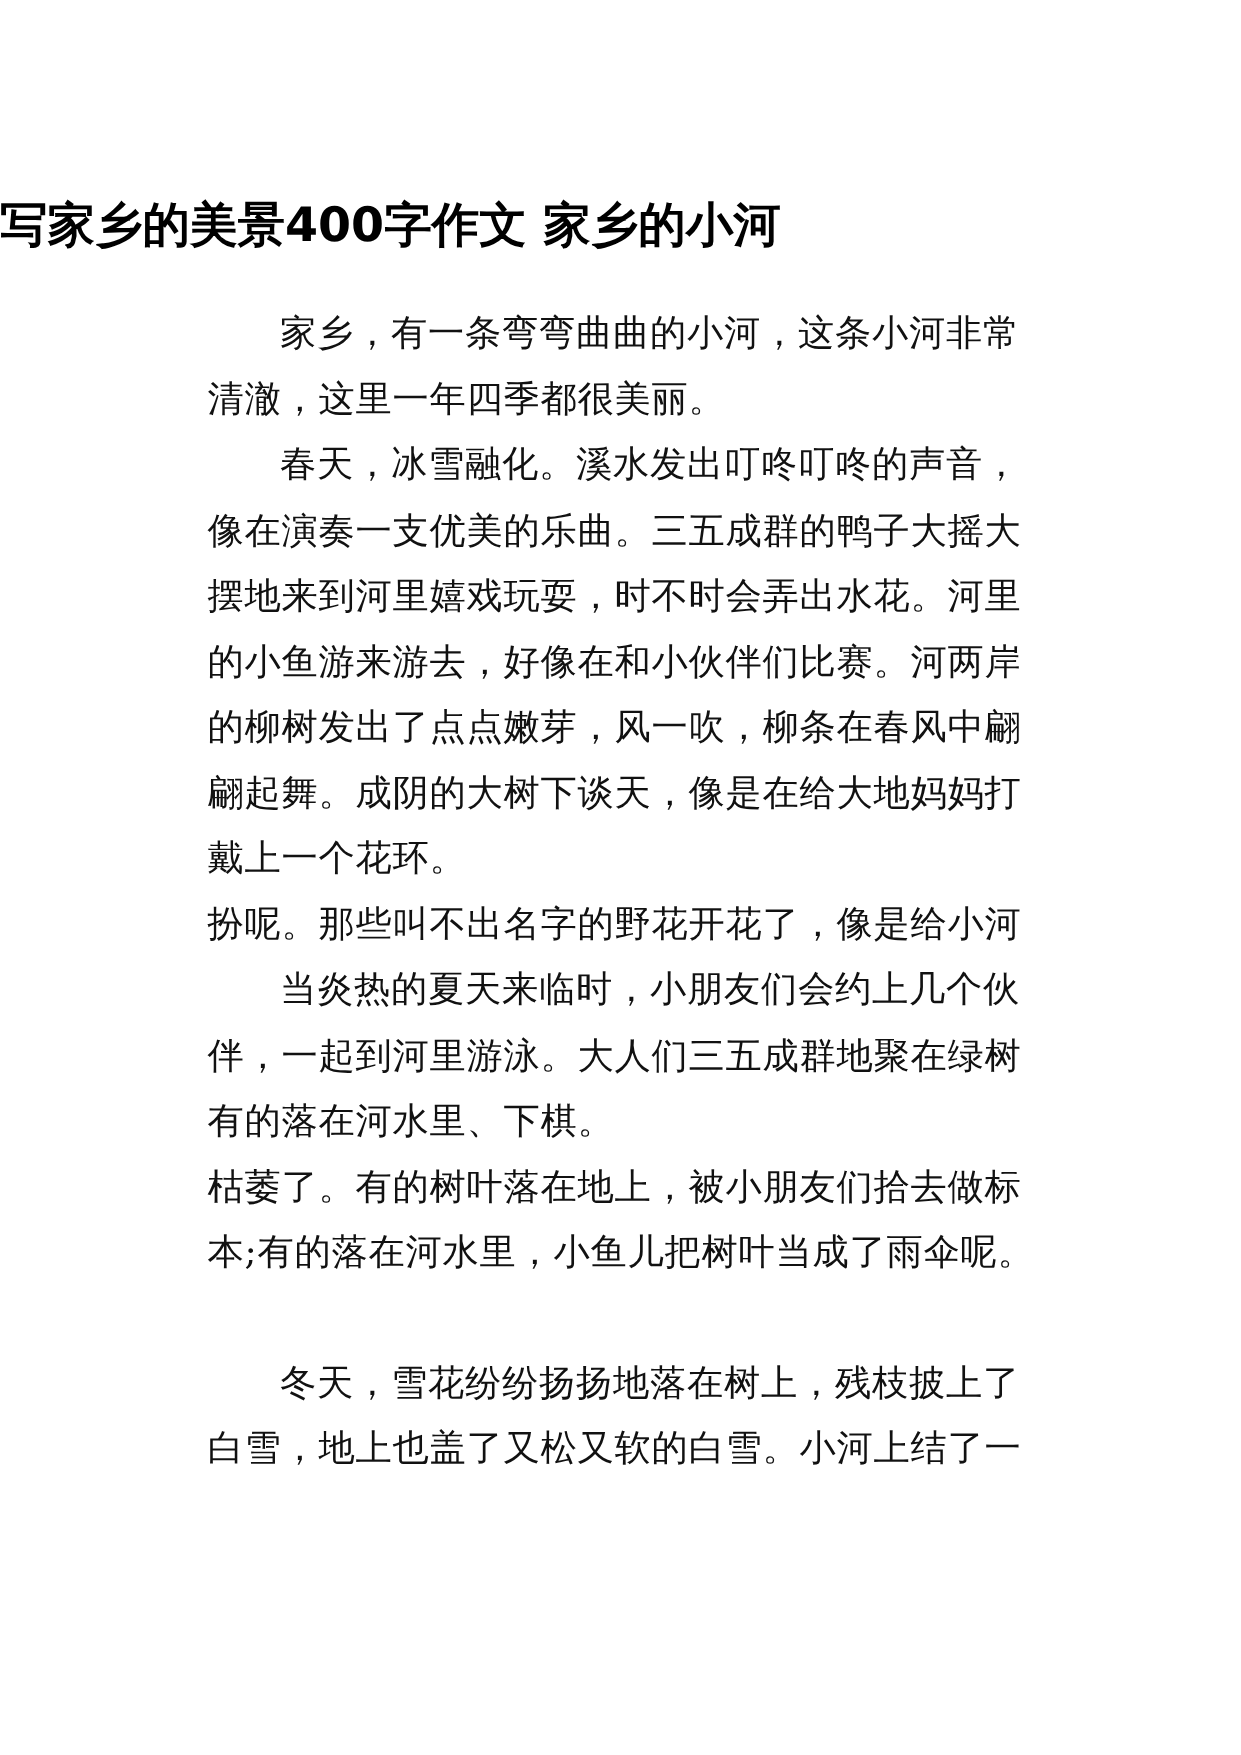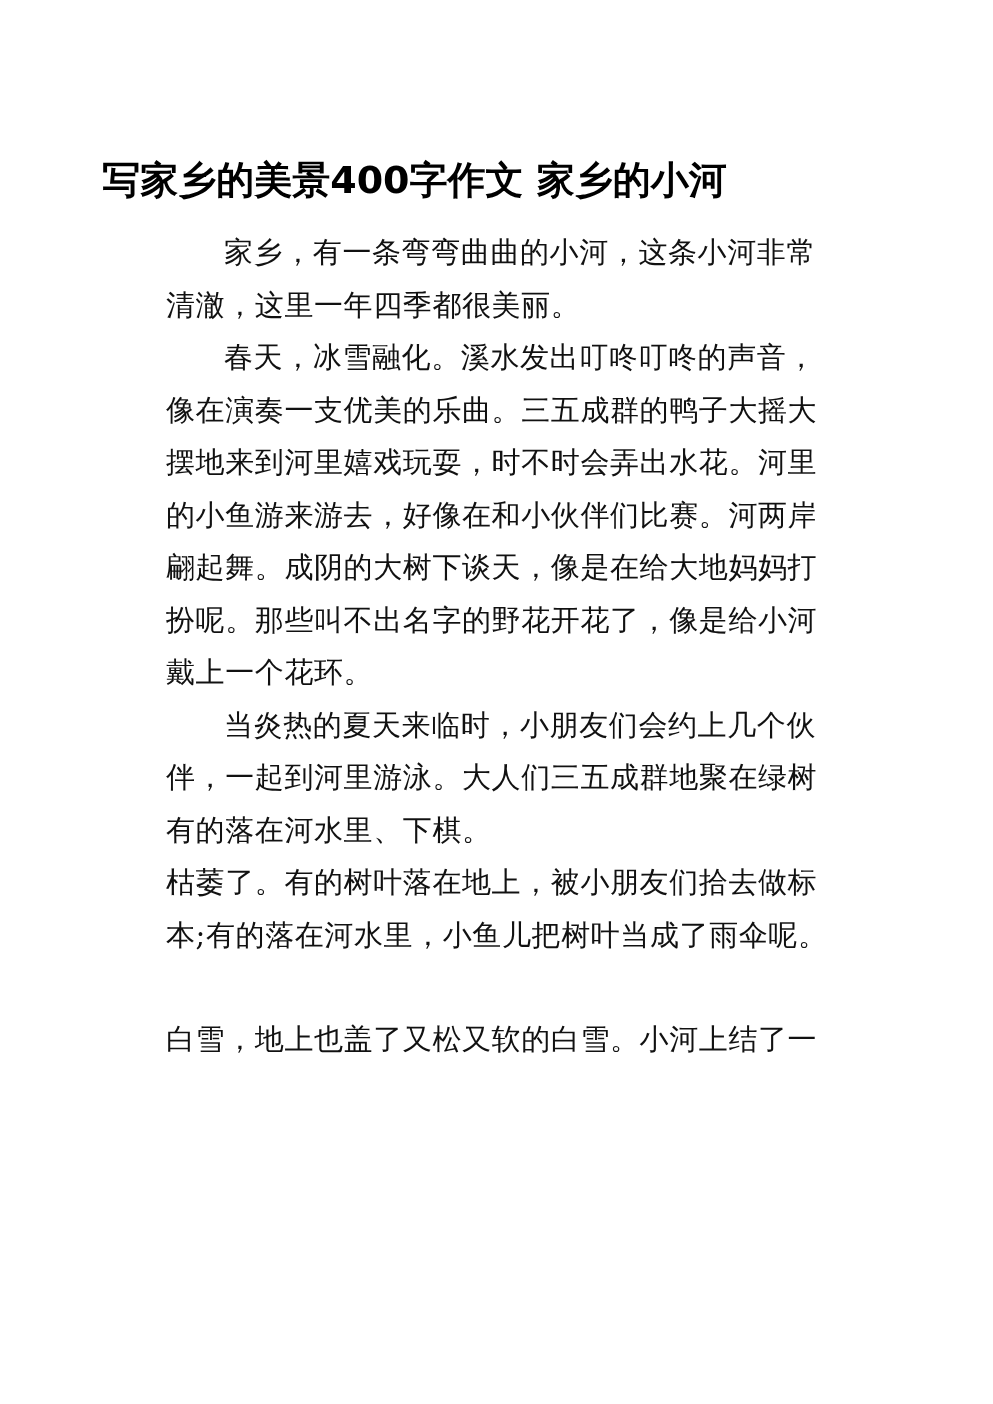--- a/index.html
+++ b/index.html
@@ -13,33 +13,32 @@
       position: relative;
       overflow: hidden;
       color: #111111;
       font-family: "DejaVu Serif", "Liberation Serif", serif;
     }
     .title {
       position: absolute;
       left: 0;
       top: 118px;
       width: 829px;
-      text-align: center;
       font-family: "DejaVu Sans", "Liberation Sans", sans-serif;
       font-weight: bold;
       font-size: 38px;
       line-height: 60px;
       color: #000000;
       letter-spacing: 0px;
       margin-top: 32px;
     }
     .article {
       position: absolute;
       left: 166px;
-      top: 226px;
+      top: 240px;
       width: 690px;
     }
     .para {
       margin: 0;
     }
     .line {
       display: block;
       font-size: 29px;
       line-height: 52.5px;
       height: 52.5px;
@@ -63,33 +62,35 @@
   <p class="para">
     <span class="line indent">家乡，有一条弯弯曲曲的小河，这条小河非常</span>
     <span class="line">清澈，这里一年四季都很美丽。</span>
   </p>
 
   <p class="para">
     <span class="line indent">春天，冰雪融化。溪水发出叮咚叮咚的声音，</span>
     <span class="line">像在演奏一支优美的乐曲。三五成群的鸭子大摇大</span>
     <span class="line">摆地来到河里嬉戏玩耍，时不时会弄出水花。河里</span>
     <span class="line">的小鱼游来游去，好像在和小伙伴们比赛。河两岸</span>
+    <span class="line">的柳树发出了点点嫩芽，风一吹，柳条在春风中翩</span>
     <span class="line">翩起舞。成阴的大树下谈天，像是在给大地妈妈打</span>
+    <span class="line">戴上一个花环。</span>
     <span class="line">扮呢。那些叫不出名字的野花开花了，像是给小河</span>
-    <span class="line">戴上一个花环。</span>
   </p>
 
   <p class="para">
     <span class="line indent">当炎热的夏天来临时，小朋友们会约上几个伙</span>
     <span class="line">伴，一起到河里游泳。大人们三五成群地聚在绿树</span>
     <span class="line">有的落在河水里、下棋。</span>
   </p>
 
   <p class="para">
     <span class="line">枯萎了。有的树叶落在地上，被小朋友们拾去做标</span>
     <span class="line">本;有的落在河水里，小鱼儿把树叶当成了雨伞呢。</span>
   </p>
 
   <p class="para gap-before">
+    <span class="line indent">冬天，雪花纷纷扬扬地落在树上，残枝披上了</span>
     <span class="line">白雪，地上也盖了又松又软的白雪。小河上结了一</span>
   </p>
 
 </div>
 
 </body></html>

